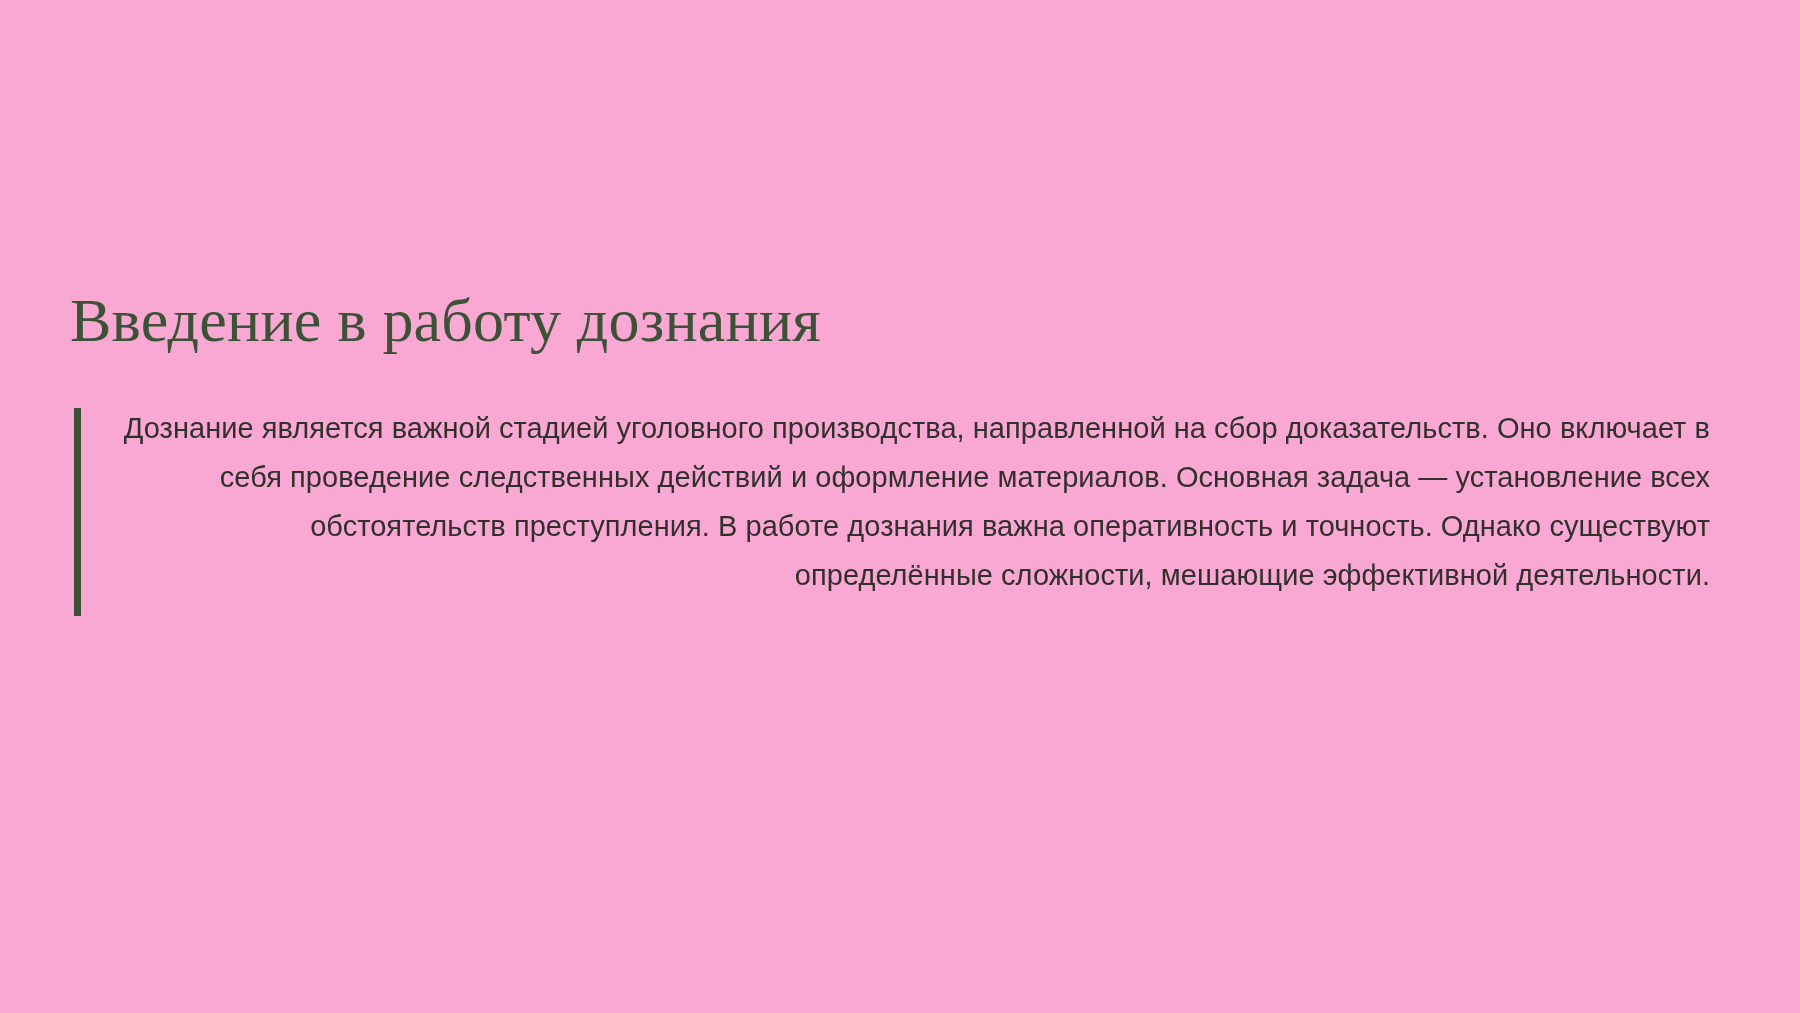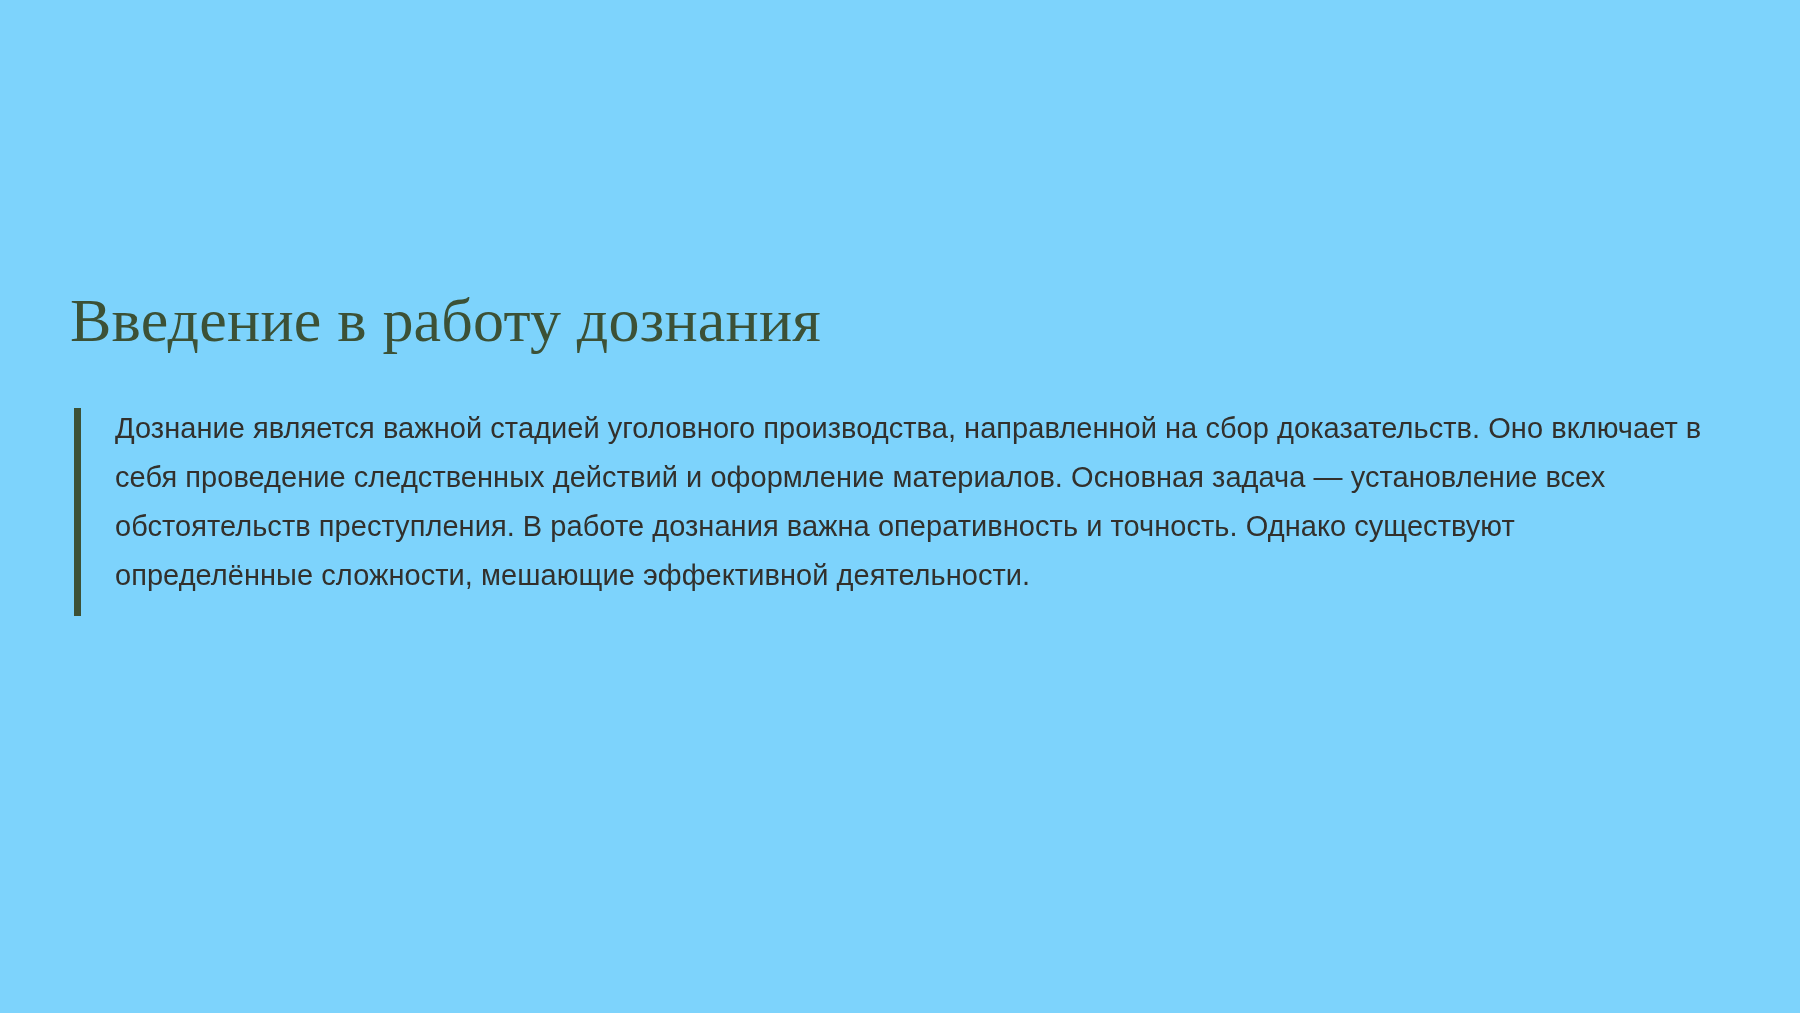--- a/index.html
+++ b/index.html
@@ -13,21 +13,21 @@
     overflow: hidden;
     background: #fdf3e5;
     font-family: "Liberation Sans", sans-serif;
     -webkit-font-smoothing: antialiased;
   }
 
   .slide {
     position: relative;
     width: 1800px;
     height: 1013px;
-    background: #7dd3fc;
+    background: #f9a8d4;
     box-sizing: border-box;
   }
 
   .slide-content {
     position: absolute;
     left: 70px;
     top: 285px;
     width: 1660px;
   }
 
@@ -58,21 +58,21 @@
   }
 
   .body-text {
     margin: 0;
     font-family: "Liberation Sans", "DejaVu Sans", sans-serif;
     font-size: 29px;
     line-height: 49px;
     color: #32302c;
     font-weight: 400;
     letter-spacing: 0.05px;
-    text-align: left;
+    text-align: right;
   }
 </style>
 </head>
 <body>
 
 <div class="slide">
 
   <div class="slide-content">
 
     <h1 class="slide-title">Введение в работу дознания</h1>

